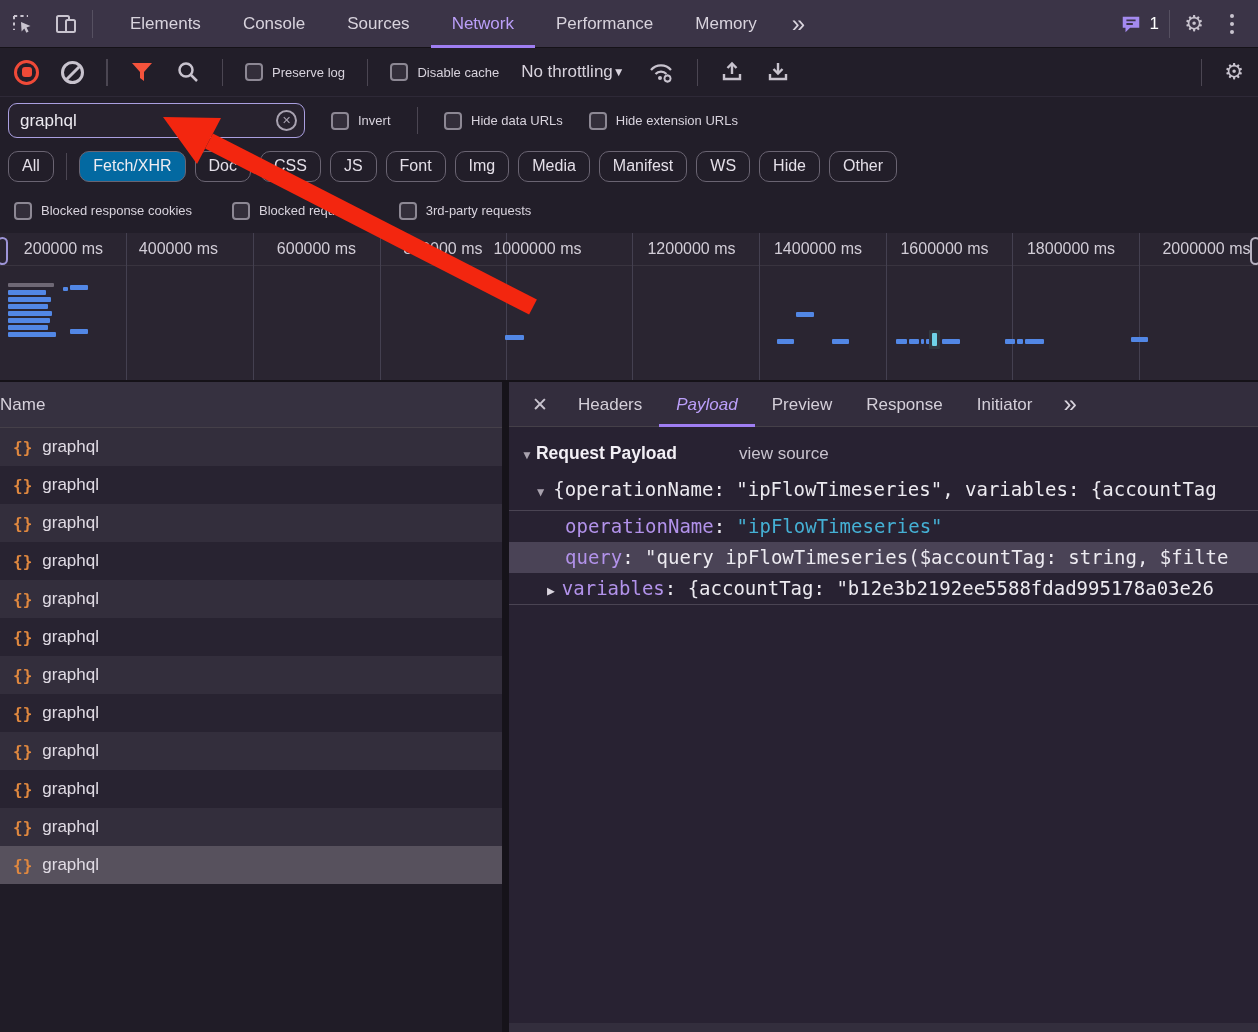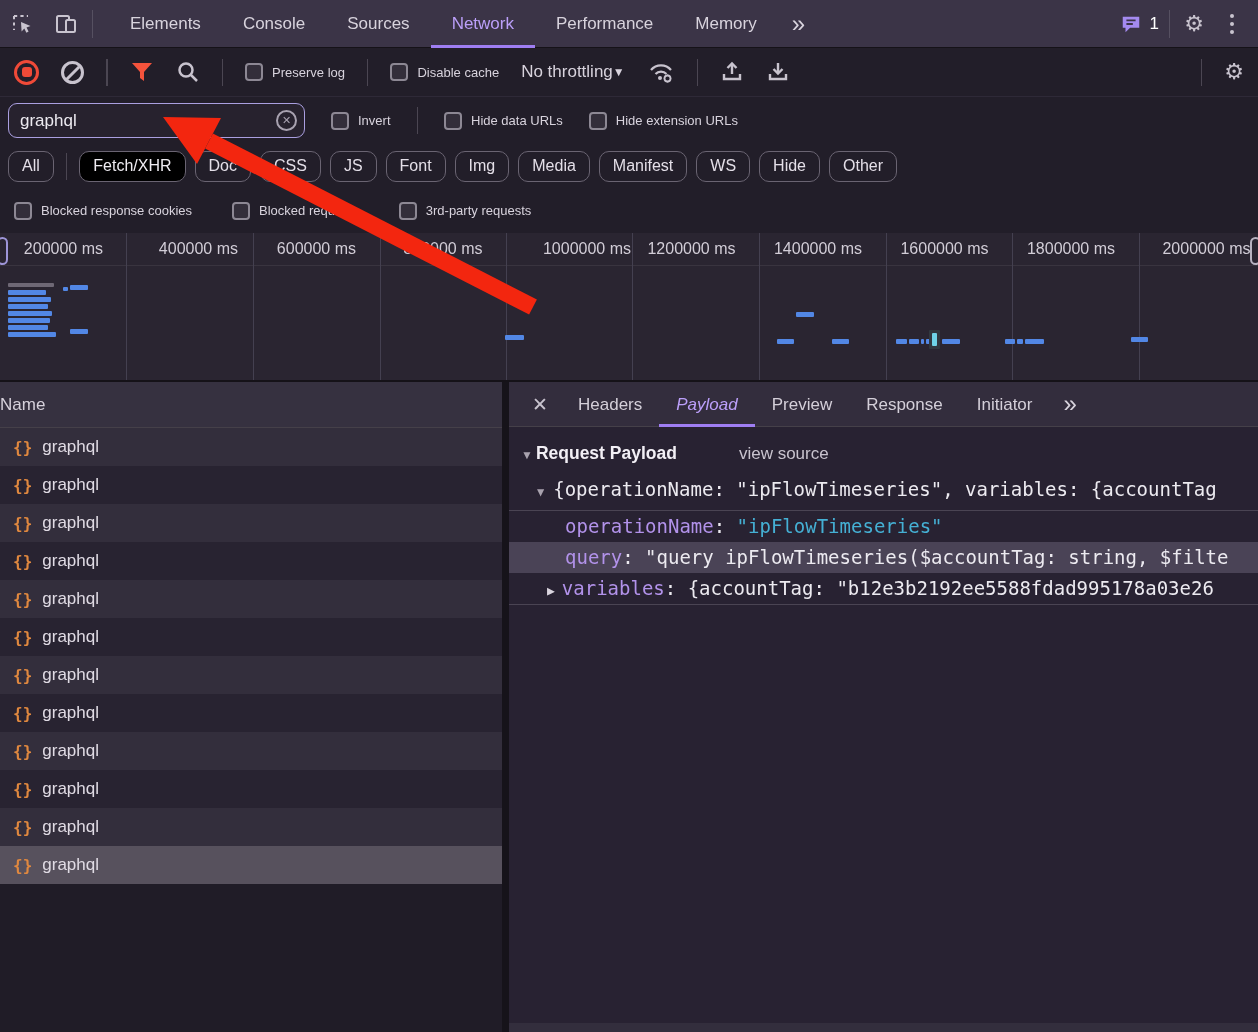--- a/index.html
+++ b/index.html
@@ -45,21 +45,21 @@
 
   
   .filter-row{height:47px;display:flex;align-items:center;padding:0 8px;gap:26px;}
   .filter-box{position:relative;width:297px;height:35px;border:1.5px solid #aa9fe0;border-radius:9px;background:#27222e;display:flex;align-items:center;}
   .filter-input{border:none;outline:none;background:transparent;color:var(--txt-bright);font-size:17px;padding:0 34px 0 11px;width:100%;font-family:"Liberation Sans",sans-serif;}
   .clear-btn{position:absolute;right:7px;top:6px;width:21px;height:21px;border:2px solid #a8a2b0;border-radius:50%;color:#a8a2b0;font-size:11px;display:flex;align-items:center;justify-content:center;cursor:pointer;}
 
   
   .chips-row{height:44px;display:flex;align-items:center;padding:0 8px;gap:9px;}
   .chip{height:31px;line-height:28px;padding:0 13px;border:1.5px solid var(--chip-border);border-radius:10px;font-size:16px;color:#e4dfe8;cursor:pointer;white-space:nowrap;}
-  .chip.active{background:#000000;color:#efecf2;}
+  .chip.active{background:#0369a1;color:#efecf2;}
   .chip-div{width:1.5px;height:27px;background:var(--divider);margin:0 3px;}
 
   
   .blocked-row{height:45px;display:flex;align-items:center;padding:0 14px;gap:40px;}
 
   
   .timeline{position:relative;height:147px;background:#2a2531;overflow:hidden;}
   .tick-strip{position:absolute;left:0;top:0;width:100%;height:33px;border-bottom:1px solid #39343f;}
   .tick{position:absolute;top:0;line-height:32px;text-align:right;font-size:16px;color:#d2cdd7;white-space:nowrap;overflow:hidden;}
   .gridline{position:absolute;top:0;bottom:0;width:1px;background:#444050;}
@@ -271,24 +271,24 @@
   <div class="gridline" style="left: 126px;"></div>
       <div class="gridline" style="left: 253px;"></div>
       <div class="gridline" style="left: 380px;"></div>
       <div class="gridline" style="left: 506px;"></div>
       <div class="gridline" style="left: 632px;"></div>
       <div class="gridline" style="left: 759px;"></div>
       <div class="gridline" style="left: 886px;"></div>
       <div class="gridline" style="left: 1012px;"></div>
       <div class="gridline" style="left: 1139px;"></div>
       <div class="tick" style="left: 0px; width: 103px;">200000 ms</div>
-      <div class="tick" style="left: 135px; width: 103px;">400000 ms</div>
+      <div class="tick" style="left: 115px; width: 103px;">400000 ms</div>
       <div class="tick" style="left: 253px; width: 103px;">600000 ms</div>
       <div class="tick" style="left: 379.5px; width: 103px;">800000 ms</div>
-      <div class="tick" style="left: 528px; width: 103px;">1000000 ms</div>
+      <div class="tick" style="left: 486px; width: 103px; text-align: center;">1000000 ms</div>
       <div class="tick" style="left: 632.5px; width: 103px;">1200000 ms</div>
       <div class="tick" style="left: 759px; width: 103px;">1400000 ms</div>
       <div class="tick" style="left: 885.5px; width: 103px;">1600000 ms</div>
       <div class="tick" style="left: 1012px; width: 103px;">1800000 ms</div>
       <div class="tick" style="left: 1138.5px; width: 112px;">2000000 ms</div>
       <div class="wbar" style="left: 8px; top: 50px; width: 46px; height: 4px; background: rgb(110, 104, 117);"></div>
       <div class="wbar" style="left: 8px; top: 57px; width: 38px; height: 5px; background: rgb(82, 135, 229);"></div>
       <div class="wbar" style="left: 8px; top: 64px; width: 43px; height: 5px; background: rgb(82, 135, 229);"></div>
       <div class="wbar" style="left: 8px; top: 71px; width: 40px; height: 5px; background: rgb(82, 135, 229);"></div>
       <div class="wbar" style="left: 8px; top: 78px; width: 44px; height: 5px; background: rgb(82, 135, 229);"></div>

